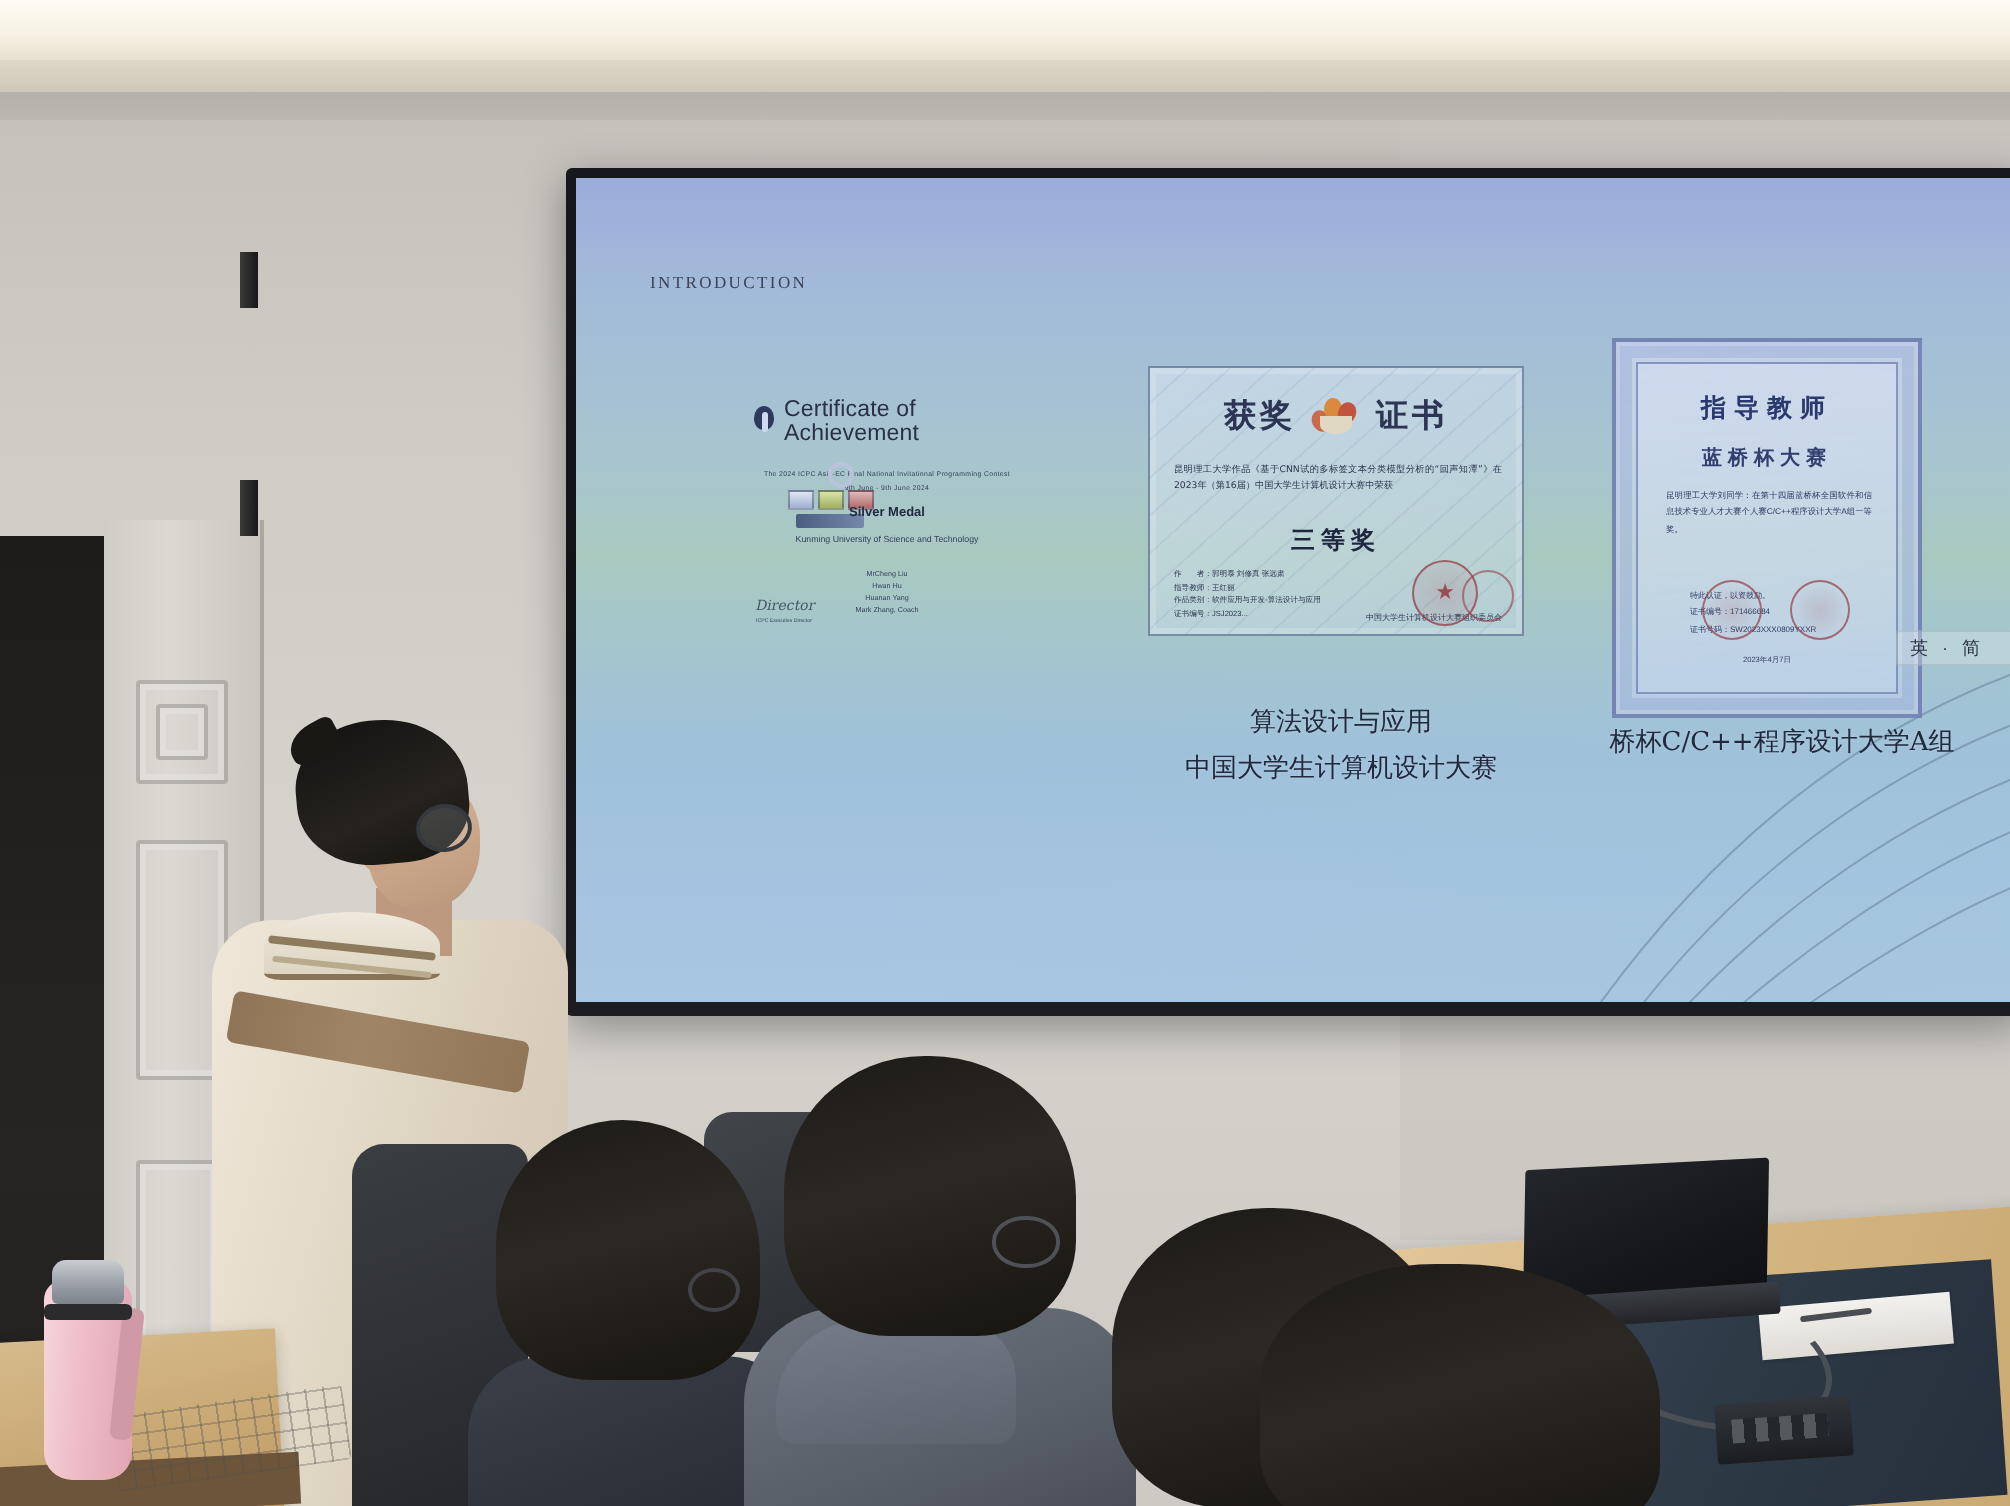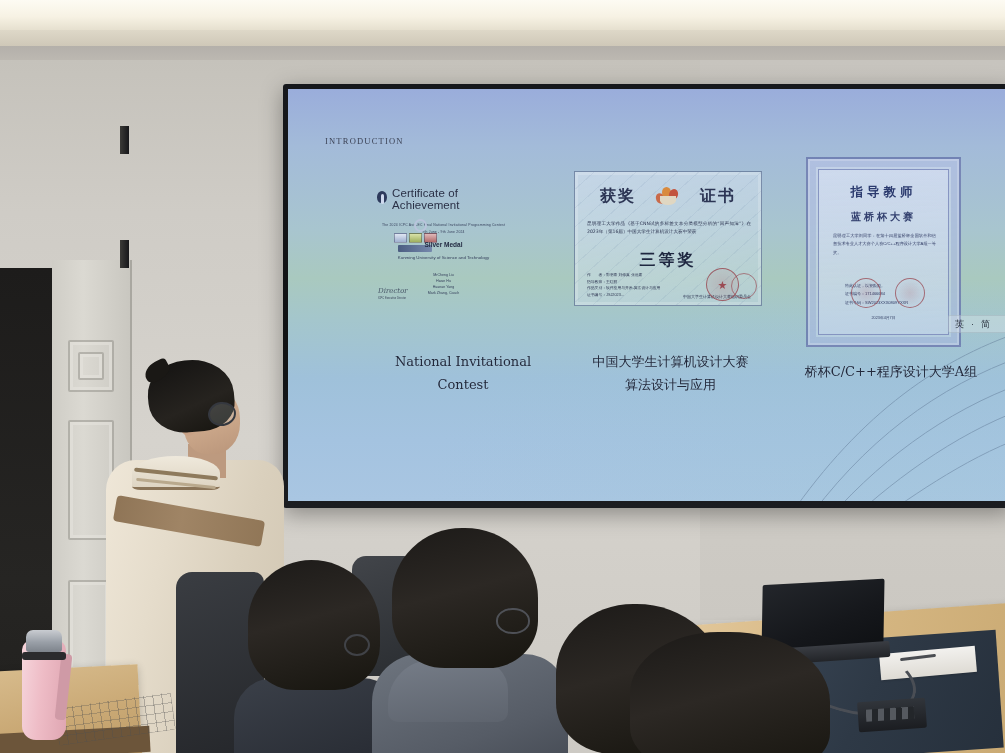--- a/index.html
+++ b/index.html
@@ -92,21 +92,21 @@
   .slide-sub{
     position:absolute; left:37px; top:47px;
     font-family:"Liberation Serif", serif;
     font-size:8.5px; color:#3c4356; letter-spacing:1.2px;
   }
 
   
   .swirls{ position:absolute; right:-10px; bottom:-30px; width:300px; height:230px; opacity:.45; }
 
   
-  .cert{ position:absolute; }
+  .cert{ position:absolute;margin-top:12px; }
 
   
   .cert1{ left:82px; top:92px; width:147px; height:120px; }
   .c1-wrap{ position:relative; width:100%; height:100%; }
   .c1-head{ position:absolute; left:6px; top:6px; display:flex; align-items:center; gap:5px; }
   .icpc-mark{
     width:12px; height:16px; position:relative;
   }
   .icpc-mark:before{
     content:""; position:absolute; left:1px; top:0; width:10px; height:12px;
@@ -147,37 +147,37 @@
   .c1-sigsub{ position:absolute; left:8px; bottom:1px; font-size:2.6px; color:#3a4359; }
 
   
   .cert2{ left:286px; top:82px; width:188px; height:135px;
     background:linear-gradient(160deg, rgba(222,232,244,.55), rgba(196,216,226,.45));
     border:1px solid rgba(60,80,120,.55);
     box-shadow: inset 0 0 0 3px rgba(255,255,255,.18);
   }
   .c2-title{
     position:absolute; left:0; right:0; top:14px;
-    display:flex; align-items:center; justify-content:center; gap:20px;
+    display:flex; align-items:center; justify-content:center; gap:8px;
     font-family:"DejaVu Serif", serif; font-size:16px; font-weight:bold; color:#2c3554;
     letter-spacing:2px;
   }
   .c2-emblem{
     width:24px; height:20px; position:relative; display:inline-block;
   }
   .c2-emblem .petal{ position:absolute; width:9px; height:11px; border-radius:50%; }
   .c2-body{
     position:absolute; left:12px; right:10px; top:48px;
     font-family:"DejaVu Sans", sans-serif;
     font-size:4.6px; line-height:1.75; color:#2b3category; color:#2c3category;
     color:#2c3450; text-align:justify;
   }
   .c2-prize{
     position:absolute; left:0; right:0; top:78px; text-align:center;
-    font-family:"DejaVu Serif", serif; font-size:16px; font-weight:bold;
+    font-family:"DejaVu Serif", serif; font-size:12px; font-weight:bold;
     color:#1f2740; letter-spacing:3px;
   }
   .c2-fields{
     position:absolute; left:12px; top:100px; font-size:3.8px; line-height:1.75;
     color:#2e3category; color:#2e3652;
   }
   .c2-foot{
     position:absolute; right:10px; bottom:6px; font-size:4px; color:#2e3652;
   }
   .c2-stamp{
@@ -585,25 +585,24 @@
               <div>证书编号：171466684</div>
               <div>证书号码：SW2023XXX0809YXXR</div>
             </div>
             <div class="c3-stampA"></div>
             <div class="c3-stampB"></div>
             <div class="c3-date">2023年4月7日</div>
           </div>
         </div>
 
         <div class="caption cap1">
-          <div>National Invitational Contest</div>
         </div>
         <div class="caption cap2">
+          <div>算法设计与应用</div>
           <div>中国大学生计算机设计大赛</div>
-          <div>算法设计与应用</div>
         </div>
         <div class="caption cap3">
           <div>桥杯C/C++程序设计大学A组</div>
         </div>
 
         <div class="ime-bar">
           <span>英</span>
           <span>·</span>
           <span>简</span>
         </div>

